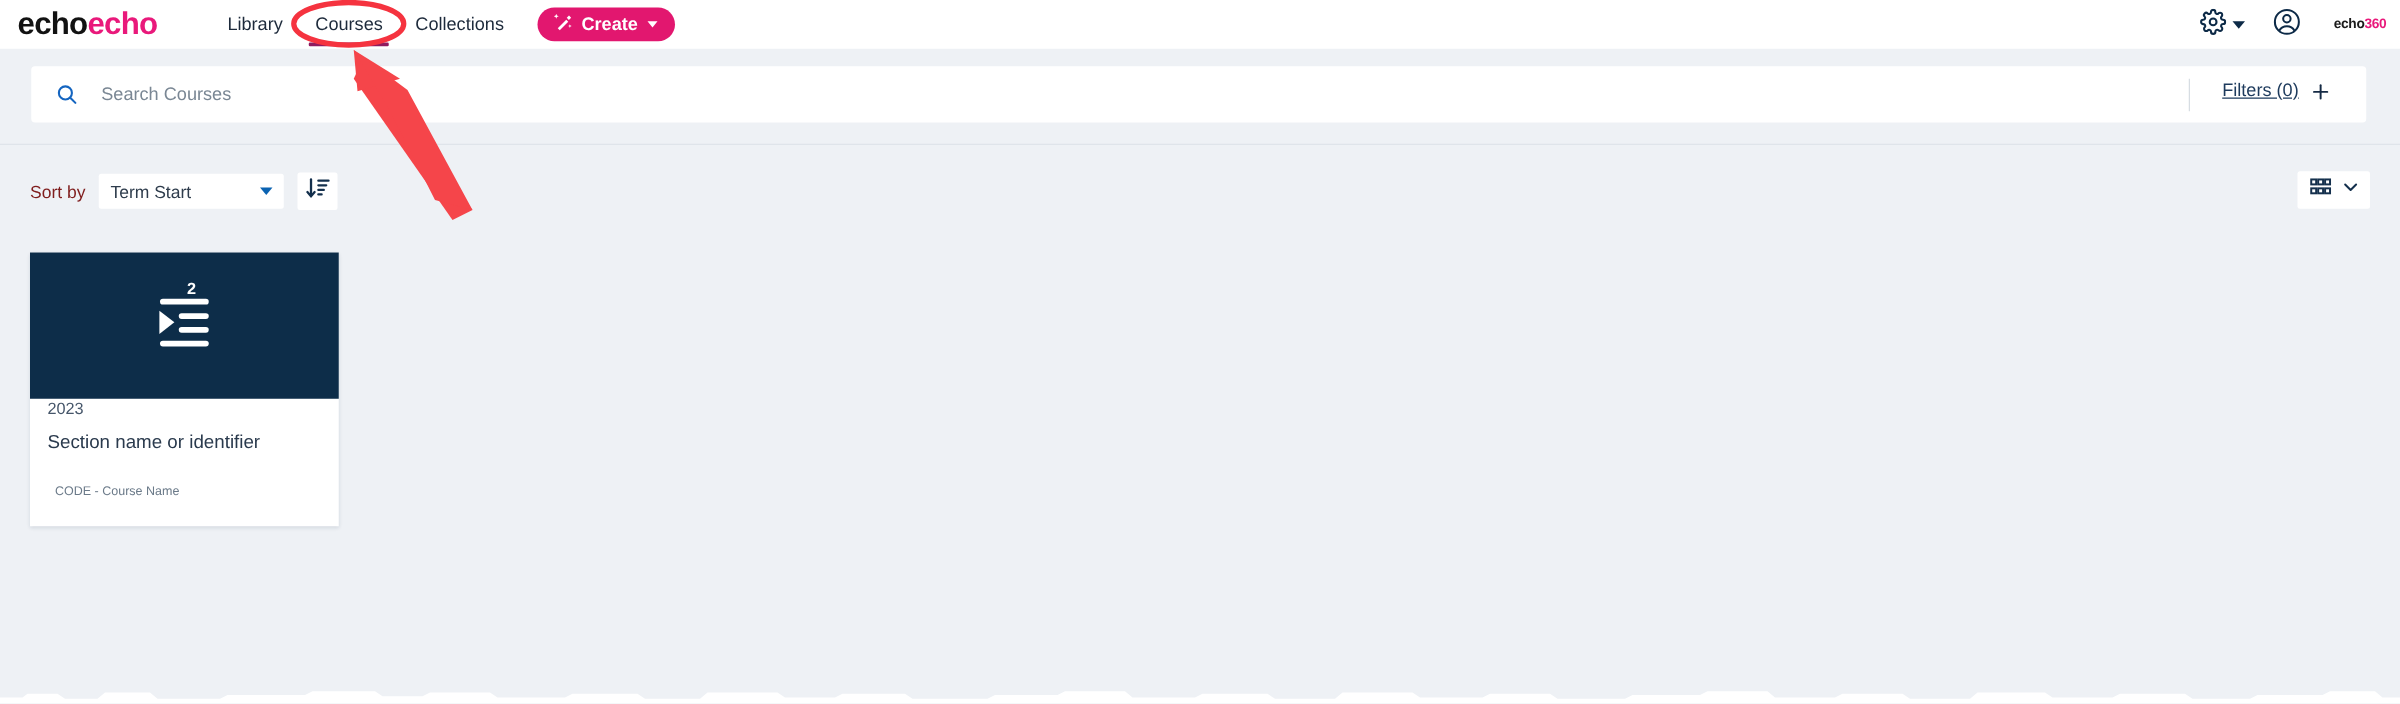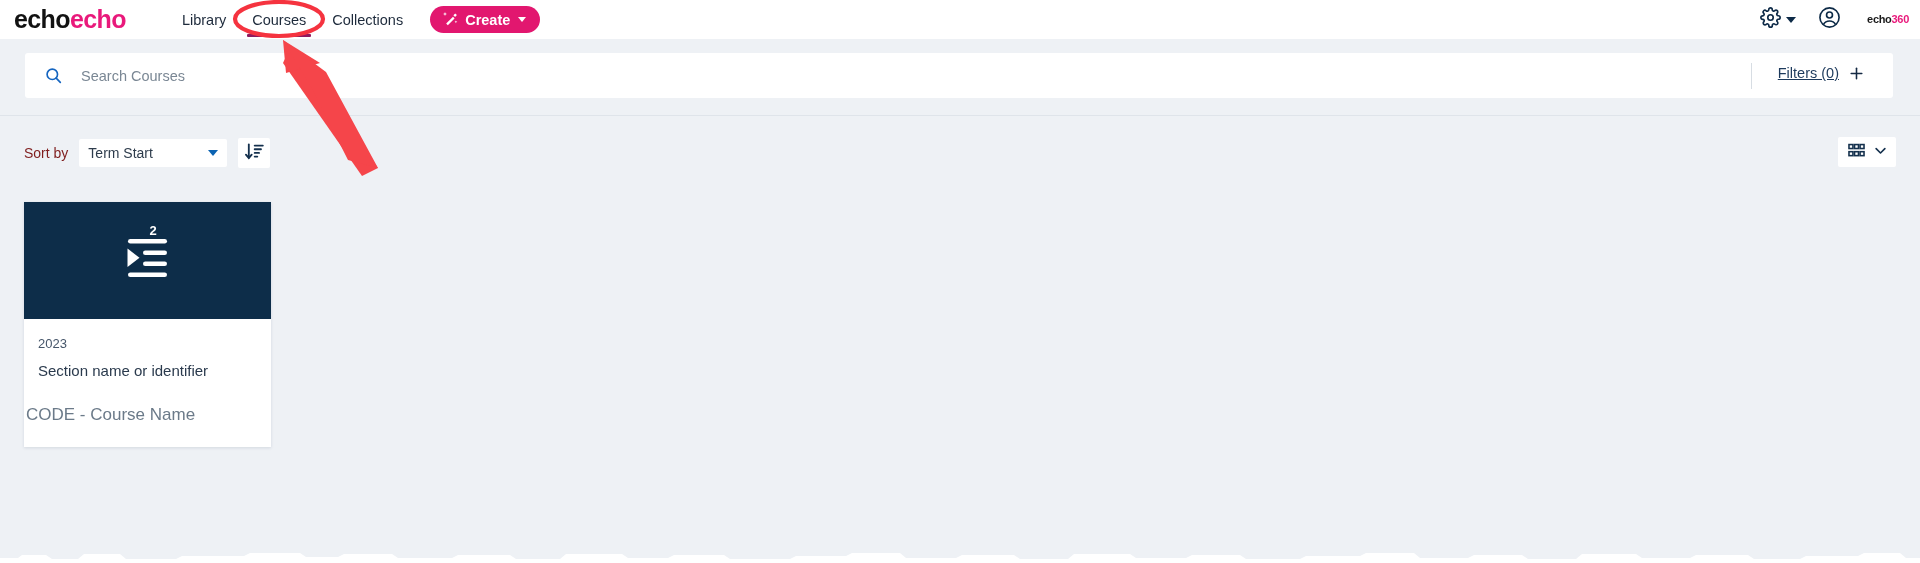--- a/index.html
+++ b/index.html
@@ -160,29 +160,29 @@
     display: flex; align-items: center; justify-content: center;
     position: relative;
   }
   .thumb-count {
     position: absolute; top: 22px; left: 50%;
     transform: translateX(2px);
     color: #ffffff; font-size: 13px; font-weight: bold; line-height: 1;
   }
   .card-year {
     font-size: 13px; color: #46566a;
-    padding: 17px 14px 0 14px; white-space: nowrap;
+    padding: 0 14px 0 14px; white-space: nowrap;
   }
   .card-section {
     font-size: 15px; color: #2a3a4d;
     padding: 11px 14px 0 14px;
   }
   .card-code {
-    font-size: 17px; color: #6b7a89;
-    padding: 26px 14px 0 2px;
+    font-size: 10px; color: #6b7a89;
+    padding: 26px 14px 0 20px;
   }
 
   
   .annot { position: absolute; left: 0; top: 0; width: 1920px; height: 563px; pointer-events: none; z-index: 20; }
 
   
   .torn-edge {
     position: absolute; left: 0; bottom: 0;
     width: 1920px; height: 16px;
     z-index: 15;

